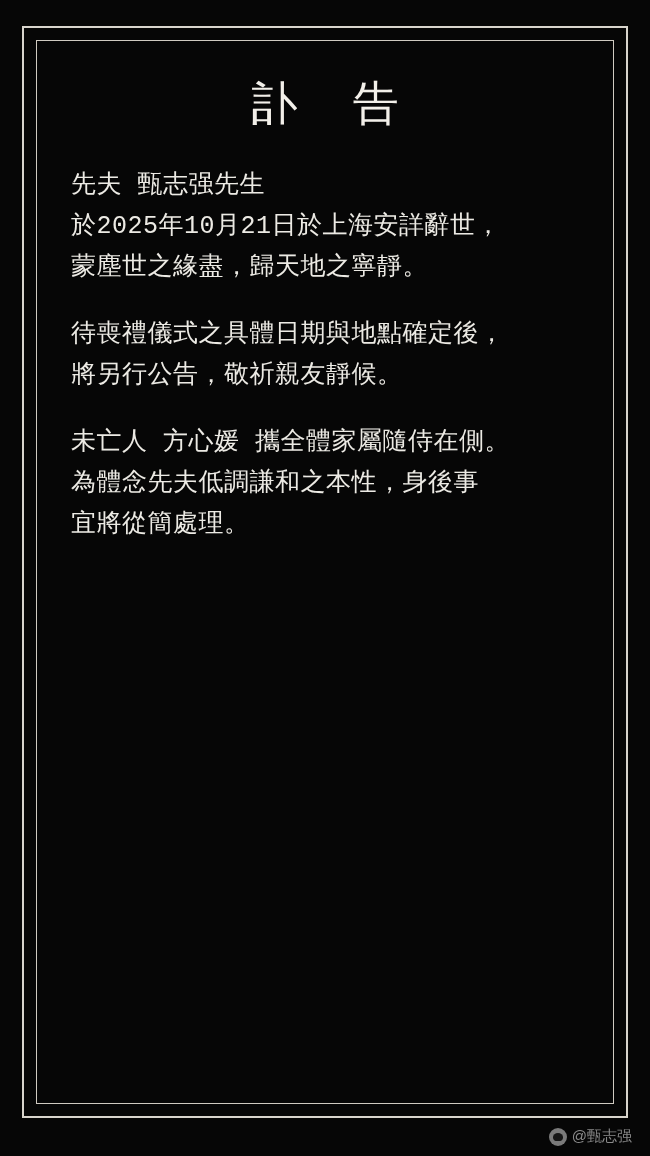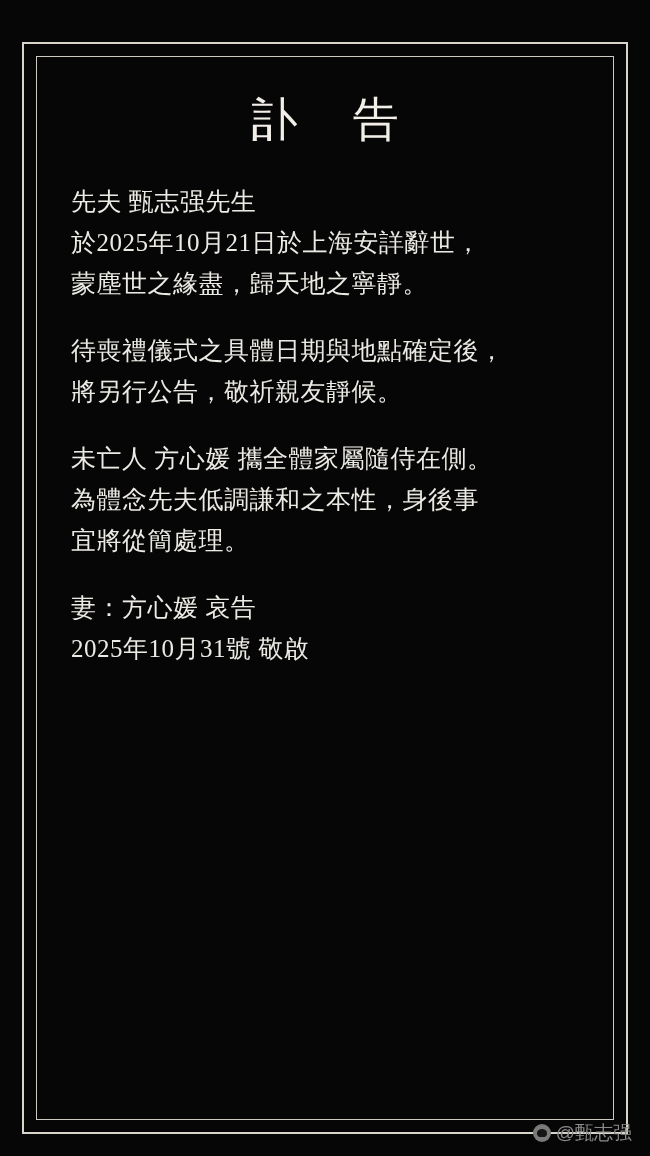--- a/index.html
+++ b/index.html
@@ -16,21 +16,21 @@
   .page {
     position: relative;
     width: 650px;
     height: 1156px;
     background: #060606;
     box-sizing: border-box;
   }
   .notice-card {
     position: absolute;
     left: 22px;
-    top: 42px;
+    top: 26px;
     width: 606px;
     height: 1092px;
     box-sizing: border-box;
     border: 2px solid #d8d4cc;
     padding: 12px;
   }
   .notice-inner {
     width: 100%;
     height: 100%;
     box-sizing: border-box;
@@ -45,39 +45,39 @@
     letter-spacing: 22px;
     text-indent: 22px;
     font-weight: 400;
     margin: 4px 0 30px 0;
     font-family: "Liberation Serif", "DejaVu Serif", serif;
   }
   .body-text {
     color: #eceae4;
     font-size: 25px;
     line-height: 41px;
-    font-family: Liberation Serif, serif;
+    font-family: Liberation Mono, monospace;
     letter-spacing: 0.5px;
   }
   .para {
     margin: 0 0 26px 0;
     white-space: pre-wrap;
   }
   .para:last-child {
     margin-bottom: 0;
   }
   .watermark {
     position: absolute;
     right: 18px;
     bottom: 10px;
     display: flex;
     align-items: center;
     gap: 5px;
     color: #8a8a8a;
-    font-size: 19px;
+    font-size: 15px;
     font-family: "Liberation Sans", sans-serif;
   }
   .weibo-icon {
     display: inline-block;
     width: 18px;
     height: 18px;
     border-radius: 50%;
     background: #7a7a7a;
     position: relative;
   }
@@ -104,22 +104,20 @@
 
       <div class="body-text">
         <p class="para">先夫 甄志强先生
 於2025年10月21日於上海安詳辭世，
 蒙塵世之緣盡，歸天地之寧靜。</p>
         <p class="para">待喪禮儀式之具體日期與地點確定後，
 將另行公告，敬祈親友靜候。</p>
         <p class="para">未亡人 方心媛 攜全體家屬隨侍在側。
 為體念先夫低調謙和之本性，身後事
 宜將從簡處理。</p>
-        <p class="para">妻：方心媛 哀告
-2025年10月31號 敬啟</p>
       </div>
 
     </div>
   </div>
 
   <div class="watermark">
     <span class="weibo-icon"></span>
     <span>@甄志强</span>
   </div>
 

